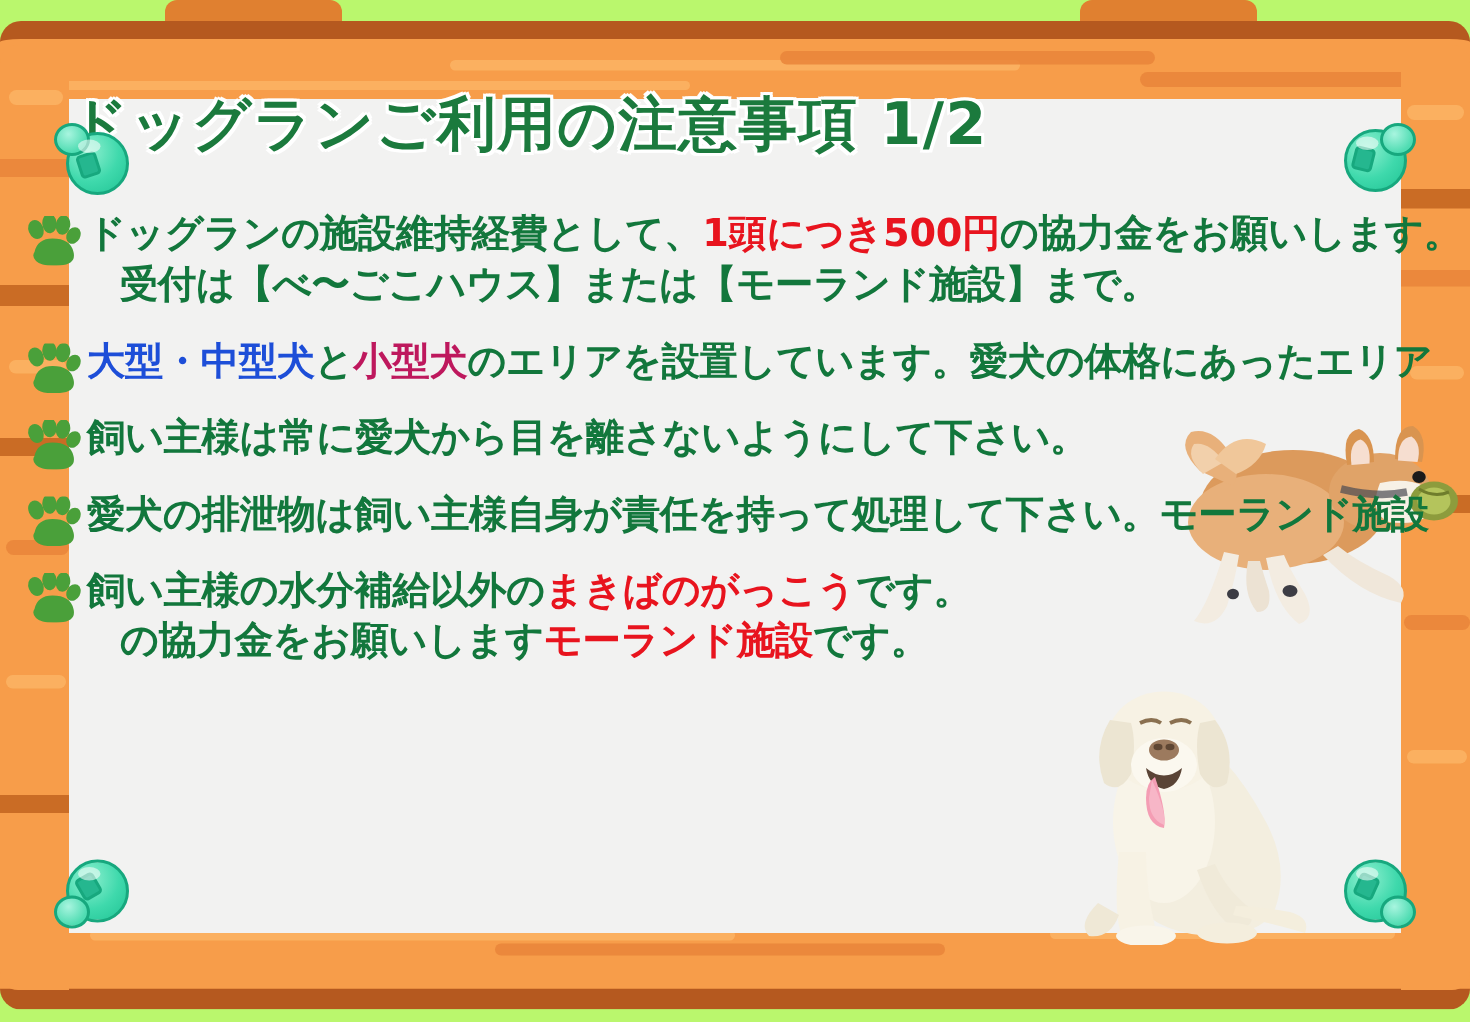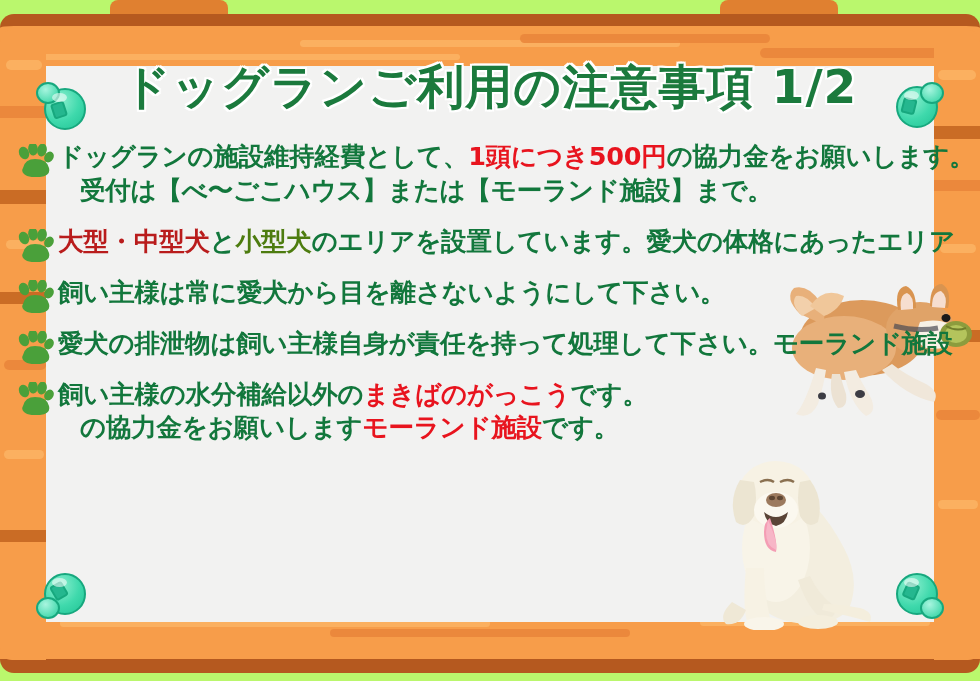--- a/index.html
+++ b/index.html
@@ -130,22 +130,22 @@
   .pin-br { right: 36px; bottom: 62px; }
   .pin-br .knob   { right: 0px; bottom: 0px; }
   .pin-br .needle { left: 16px; top: 16px; transform: rotate(24deg); }
 
   
   .title {
     position: absolute;
     left: 46px;
     top: 56px;
     width: 888px;
-    text-align: center;
-    font-size: 47px;
+    text-align: left;
+    font-size: 39px;
     font-weight: 900;
     color: #1b7a3d;
     letter-spacing: 1px;
     z-index: 4;
     text-shadow:
        2px 0 0 #ffffff, -2px 0 0 #ffffff,
        0 2px 0 #ffffff, 0 -2px 0 #ffffff,
        2px 2px 0 #ffffff, -2px 2px 0 #ffffff,
        2px -2px 0 #ffffff, -2px -2px 0 #ffffff;
   }
@@ -173,22 +173,22 @@
 
   .paw {
     position: absolute;
     left: 2px;
     top: 4px;
     width: 38px;
     height: 33px;
   }
 
   .hl-red    { color: #e8141e; }
-  .hl-orange { color: #4d7c0f; }
-  .hl-blue   { color: #b91c1c; }
+  .hl-orange { color: #be185d; }
+  .hl-blue   { color: #1d4ed8; }
 
   
   .dog {
     position: absolute;
     z-index: 3;
     pointer-events: none;
   }
   .dog-shiba  { left: 770px; top: 276px; width: 212px; height: 142px; }
   .dog-labrador { left: 672px; top: 452px; width: 246px; height: 178px; }
 </style>

